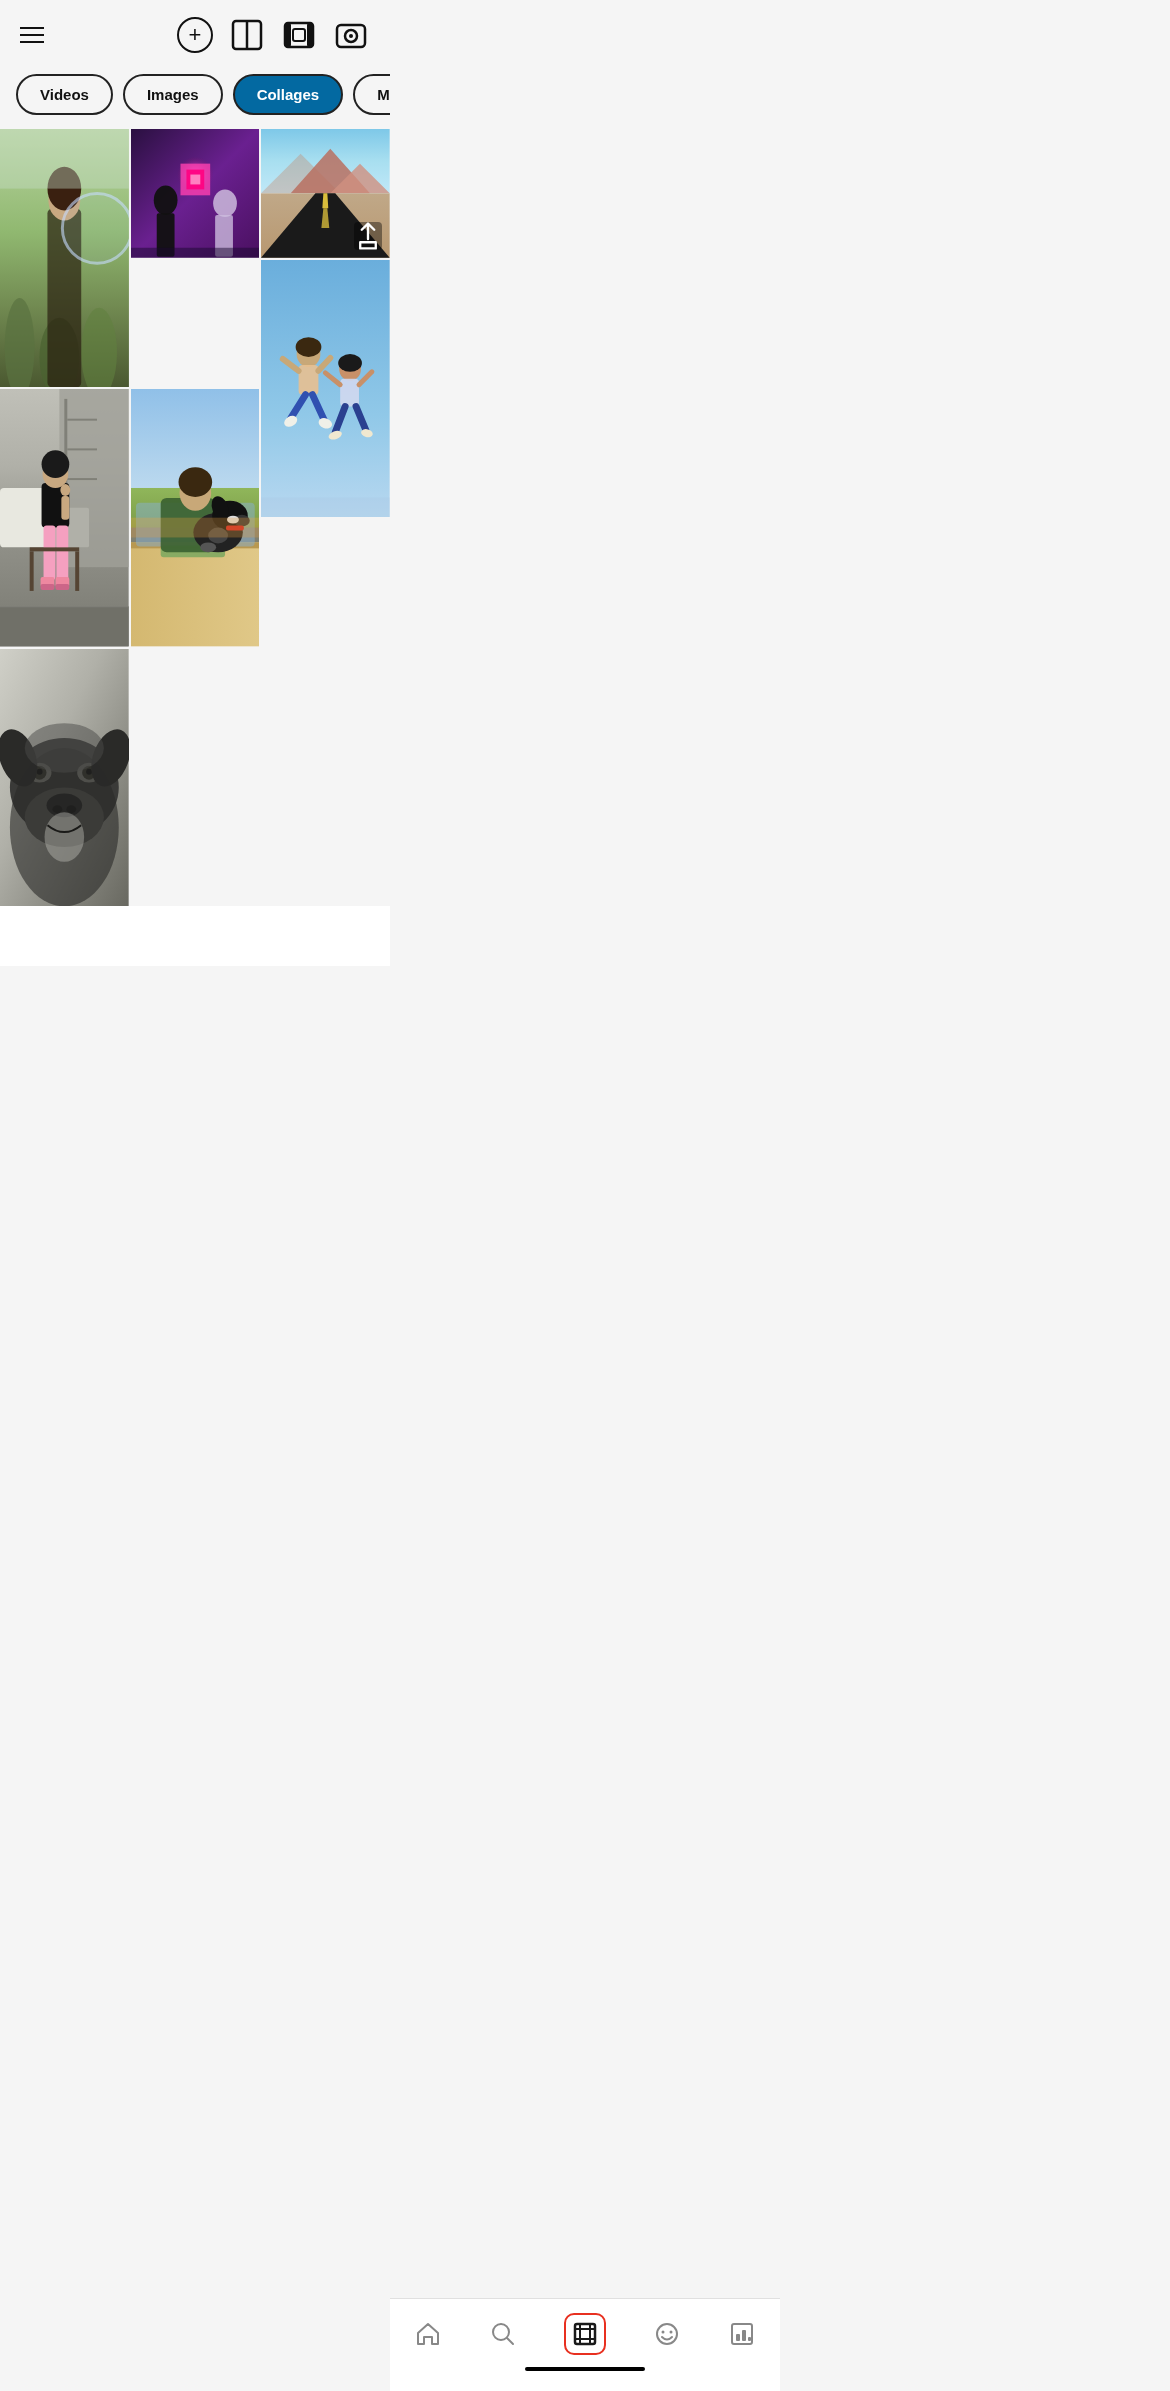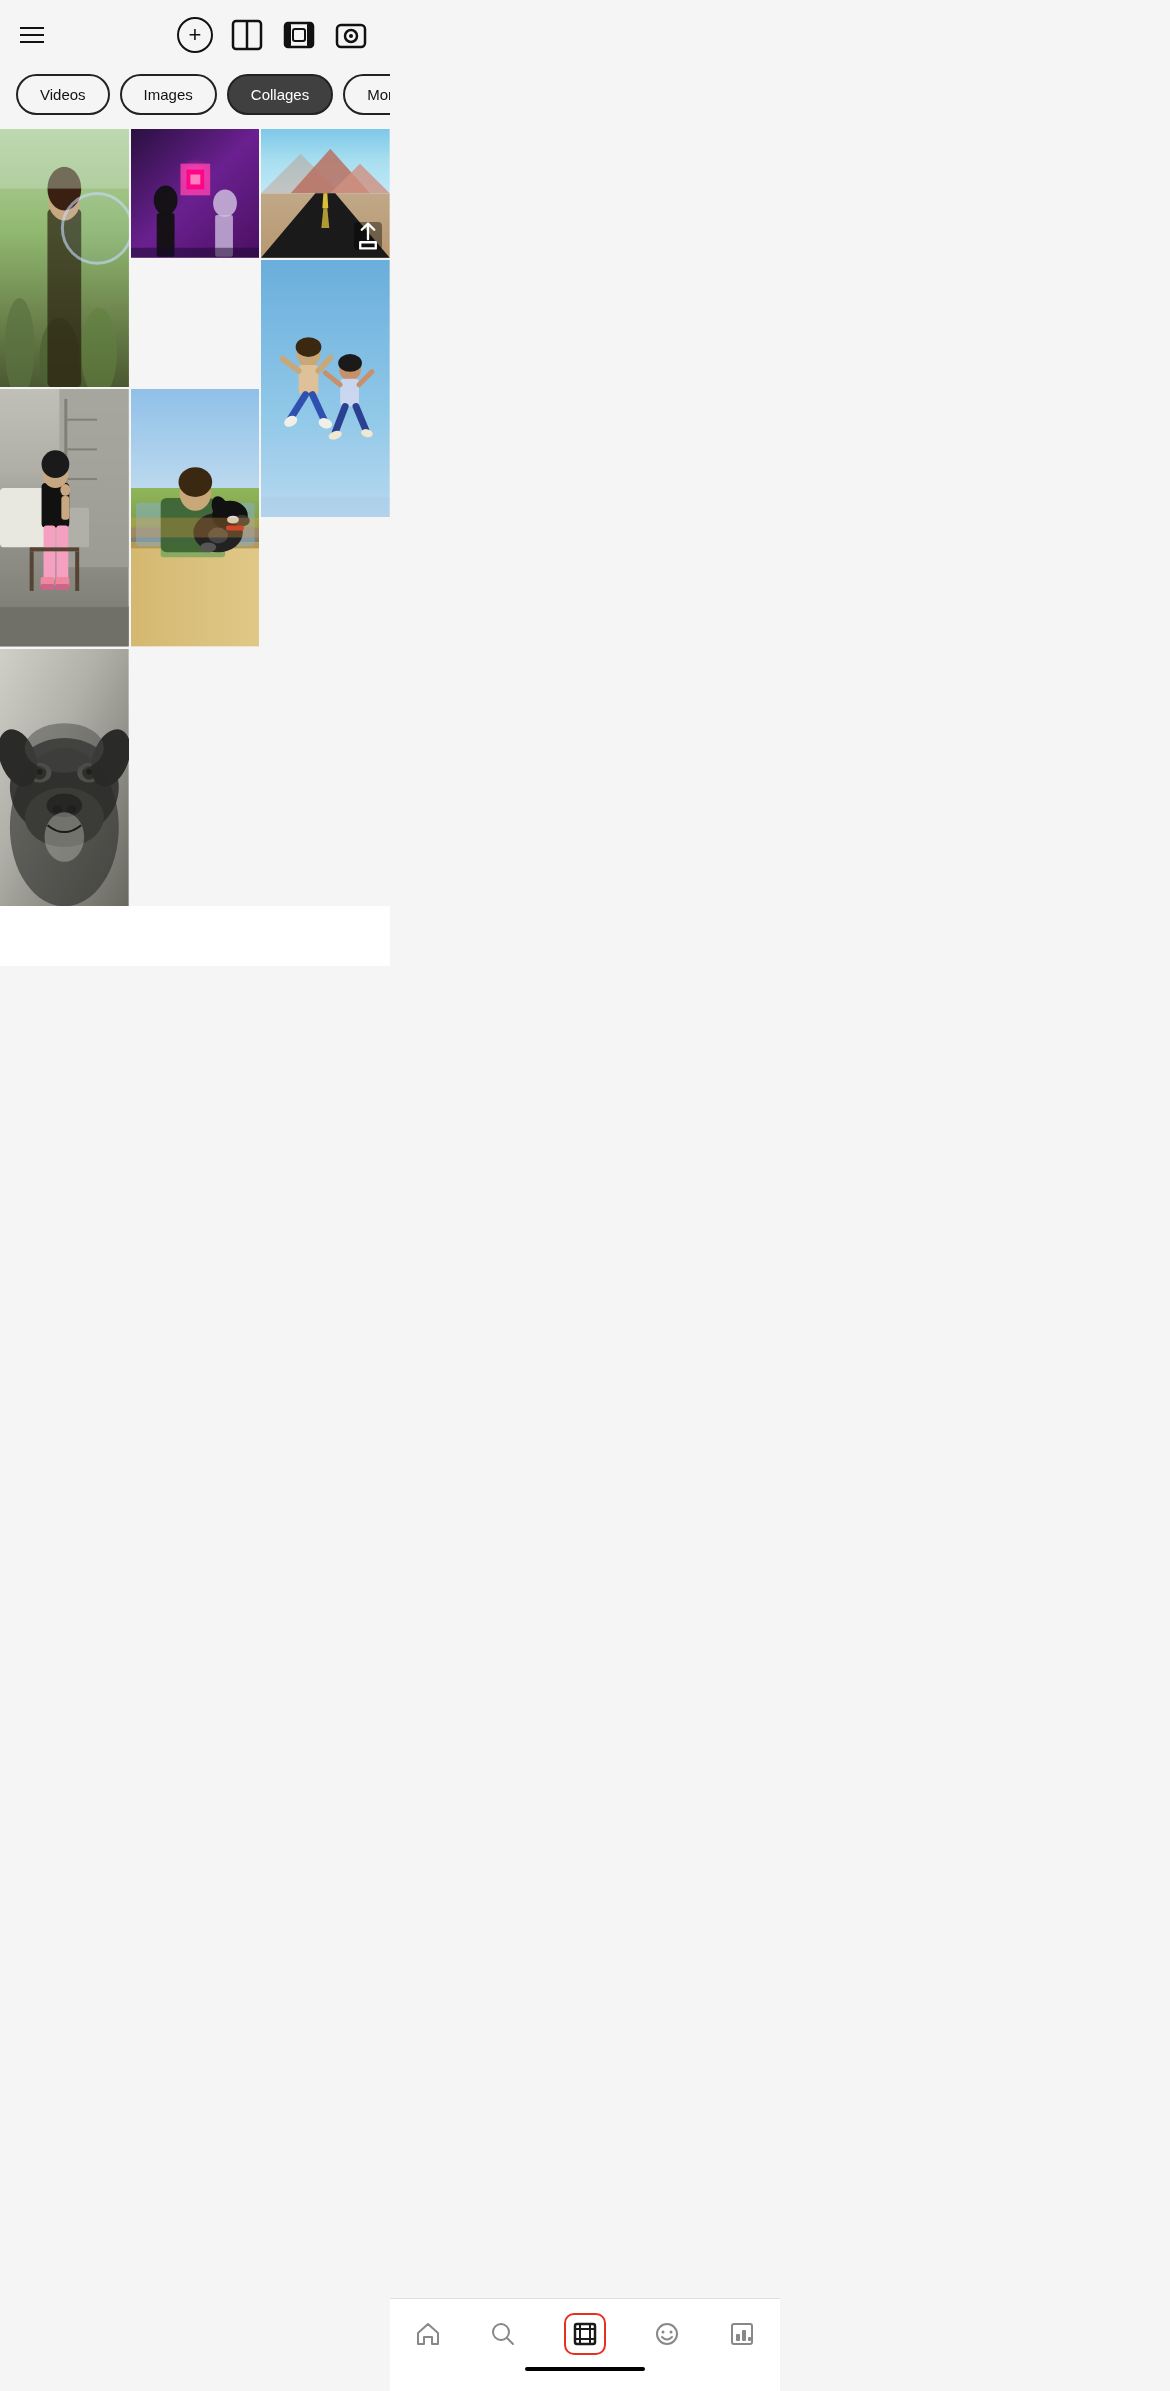--- a/index.html
+++ b/index.html
@@ -83,27 +83,27 @@
     }
     .filter-tabs::-webkit-scrollbar { display: none; }
 
     .tab-btn {
       flex-shrink: 0;
       padding: 10px 22px;
       border-radius: 50px;
       border: 2px solid #222;
       background: transparent;
       font-size: 15px;
-      font-weight: 400;
+      font-weight: 700;
       color: #111;
       cursor: pointer;
       white-space: nowrap;
     }
     .tab-btn.active {
-      background: #404040;
+      background: #0369a1;
       color: #fff;
     }
 
     
     .photo-grid {
       display: grid;
       grid-template-columns: 1fr 1fr 1fr;
       gap: 2px;
       background: #f5f5f5;
     }

